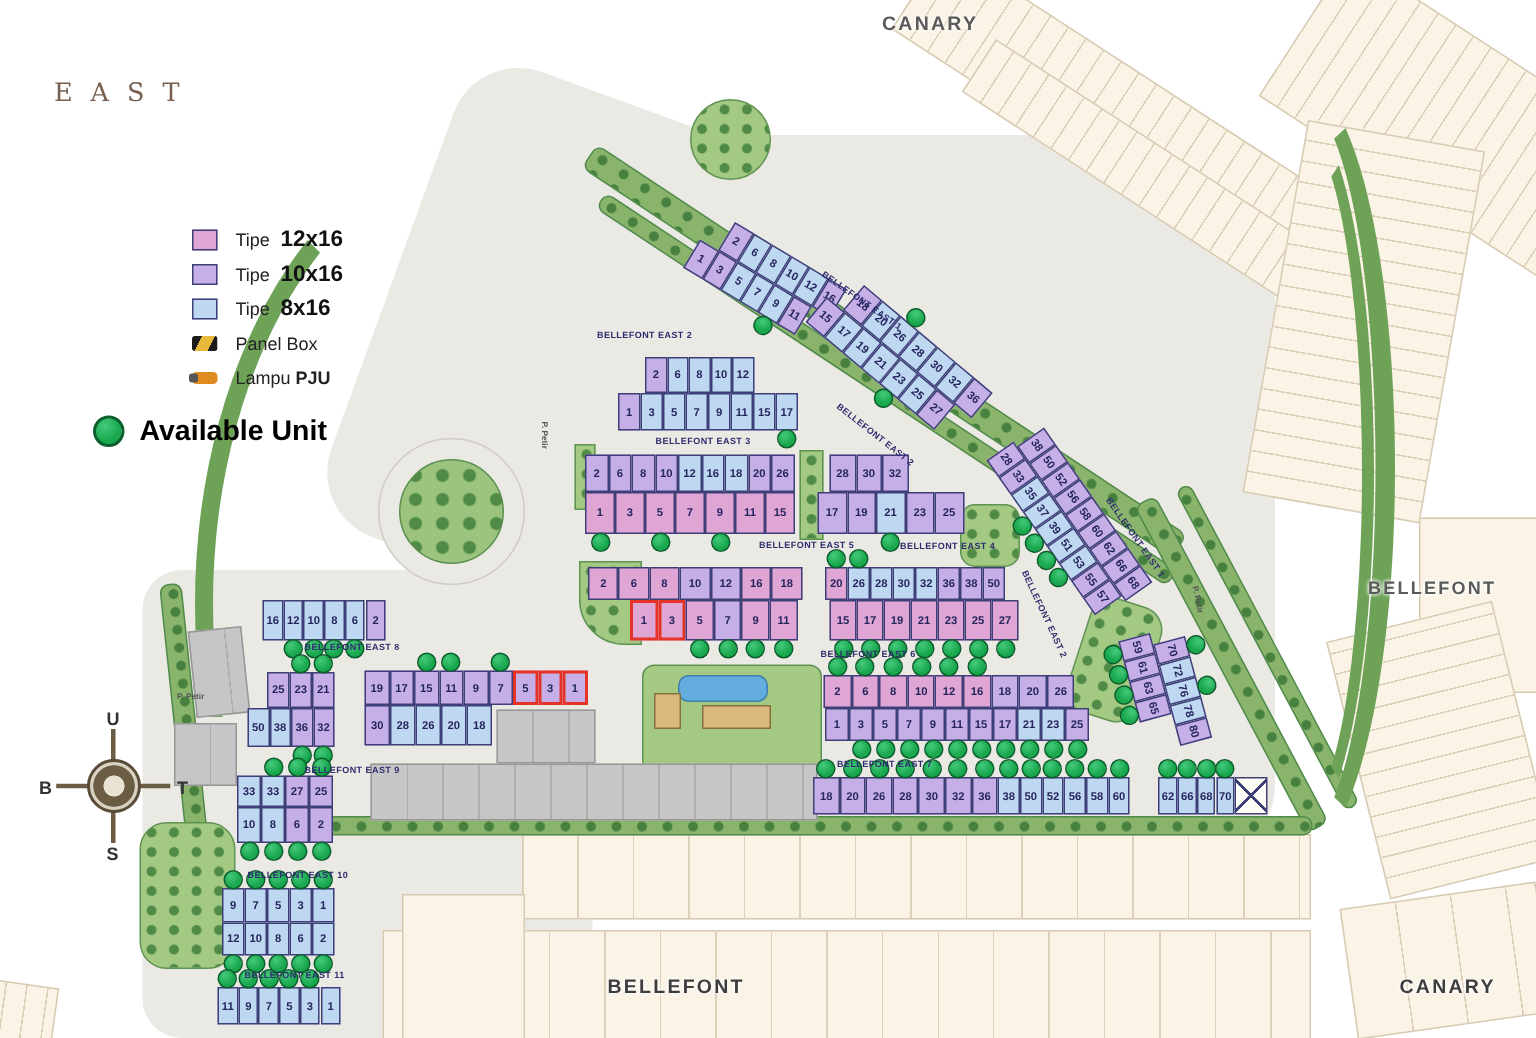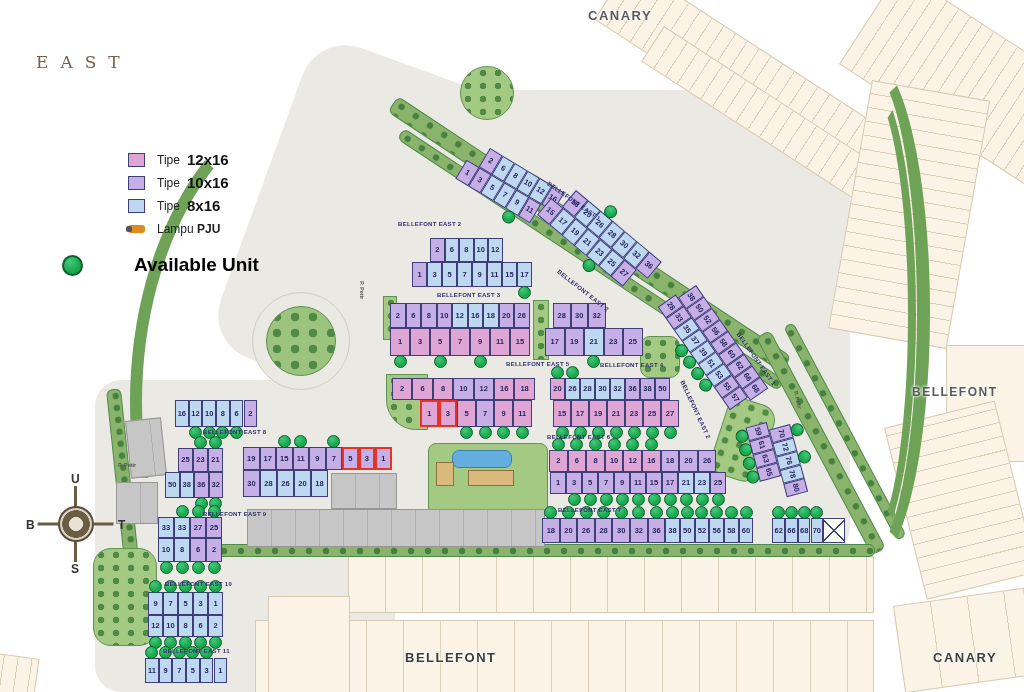--- a/index.html
+++ b/index.html
@@ -50,21 +50,21 @@
   .lrow{display:flex;align-items:center;height:23px;padding-left:42px;}
   .sw{width:17px;height:14px;border:1px solid #3f3f78;box-sizing:border-box;margin-right:12px;}
   .lrow .lt{font-size:12px;color:#222;width:30px;}
   .lrow .lsz{font-size:15px;font-weight:bold;color:#111;}
   .lrow .ltxt{font-size:12px;color:#222;}
   .icon-panel{width:17px;height:10px;background:#1a1a1a;border-radius:2px;margin-right:12px;
       background-image:linear-gradient(115deg, rgba(0,0,0,0) 30%, #e8b83a 30% 70%, rgba(0,0,0,0) 70%);}
   .icon-lampu{width:17px;height:8px;background:#e08b1f;border-radius:3px;margin-right:12px;position:relative;}
   .icon-lampu:before{content:"";position:absolute;left:-2px;top:1px;width:6px;height:6px;background:#555;border-radius:2px;}
   .icon-show{width:13px;height:13px;border:2px solid #e53327;background:#fff;margin-right:14px;box-sizing:border-box;}
-  .avrow{display:flex;align-items:center;margin-top:14px;margin-left:-24px;gap:41px;}
+  .avrow{display:flex;align-items:flex-start;margin-top:14px;margin-left:-24px;}
   .avdot{width:21px;height:21px;border-radius:50%;border:2px solid #0b5f2c;box-sizing:border-box;
          background:radial-gradient(circle at 35% 30%, #45c97c, #19a84e 60%);margin-right:10px;}
   .avtxt{font-size:19px;font-weight:bold;color:#000;}
   
   .compass{position:absolute;left:30px;top:478px;width:92px;height:92px;z-index:60;}
   .compass .c{position:absolute;left:28px;top:28px;width:36px;height:36px;border-radius:50%;
       background:radial-gradient(#e8e2d2 30%, #6b5c44 32% 60%, #d8d2c2 62%);border:2px solid #5a4c38;box-sizing:border-box;}
   .compass .spike{position:absolute;left:44px;top:8px;width:3px;height:76px;background:#6b5c44;}
   .compass .spike.h{transform:rotate(90deg);}
   .compass .L{position:absolute;font-size:12px;font-weight:bold;color:#333;}
@@ -918,20 +918,24 @@
       <div class="sw" id="sw10" style="background: rgb(198, 175, 231);"></div>
       <span class="lt">Tipe</span>
       <span class="lsz">10x16</span>
     </div>
     <div class="lrow">
       <div class="sw" id="sw8" style="background: rgb(191, 216, 241);"></div>
       <span class="lt">Tipe</span>
       <span class="lsz">8x16</span>
     </div>
     <div class="lrow">
+      <div class="icon-panel"></div>
+      <span class="ltxt">Panel Box</span>
+    </div>
+    <div class="lrow">
       <div class="icon-lampu"></div>
       <span class="ltxt">
         <span>Lampu</span>&nbsp;<b>PJU</b>
       </span>
     </div>
     <div class="avrow">
       <div class="avdot"></div>
       <span class="avtxt">Available Unit</span>
     </div>
   </div>

